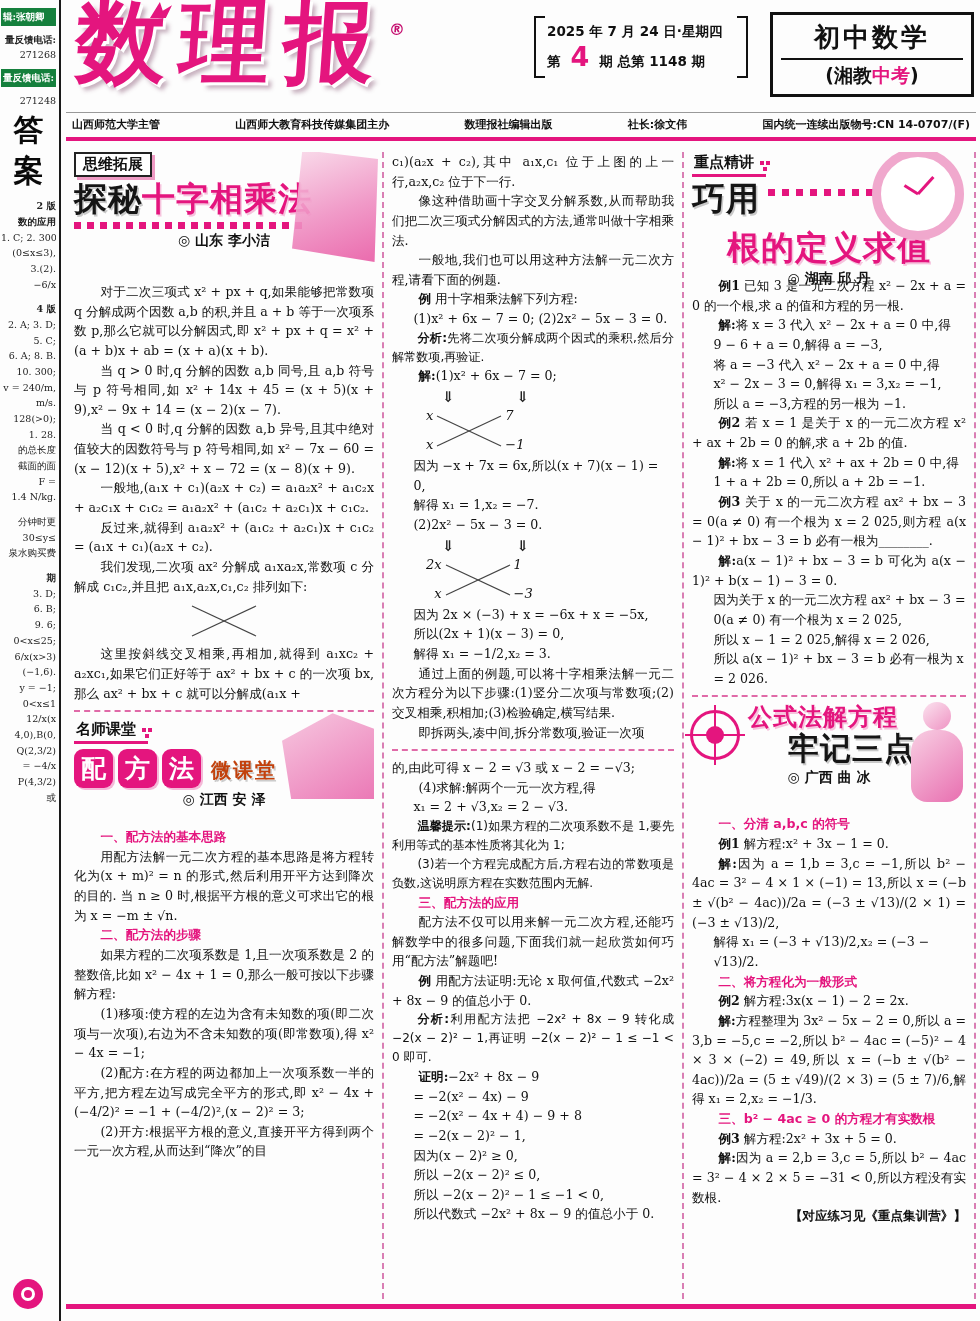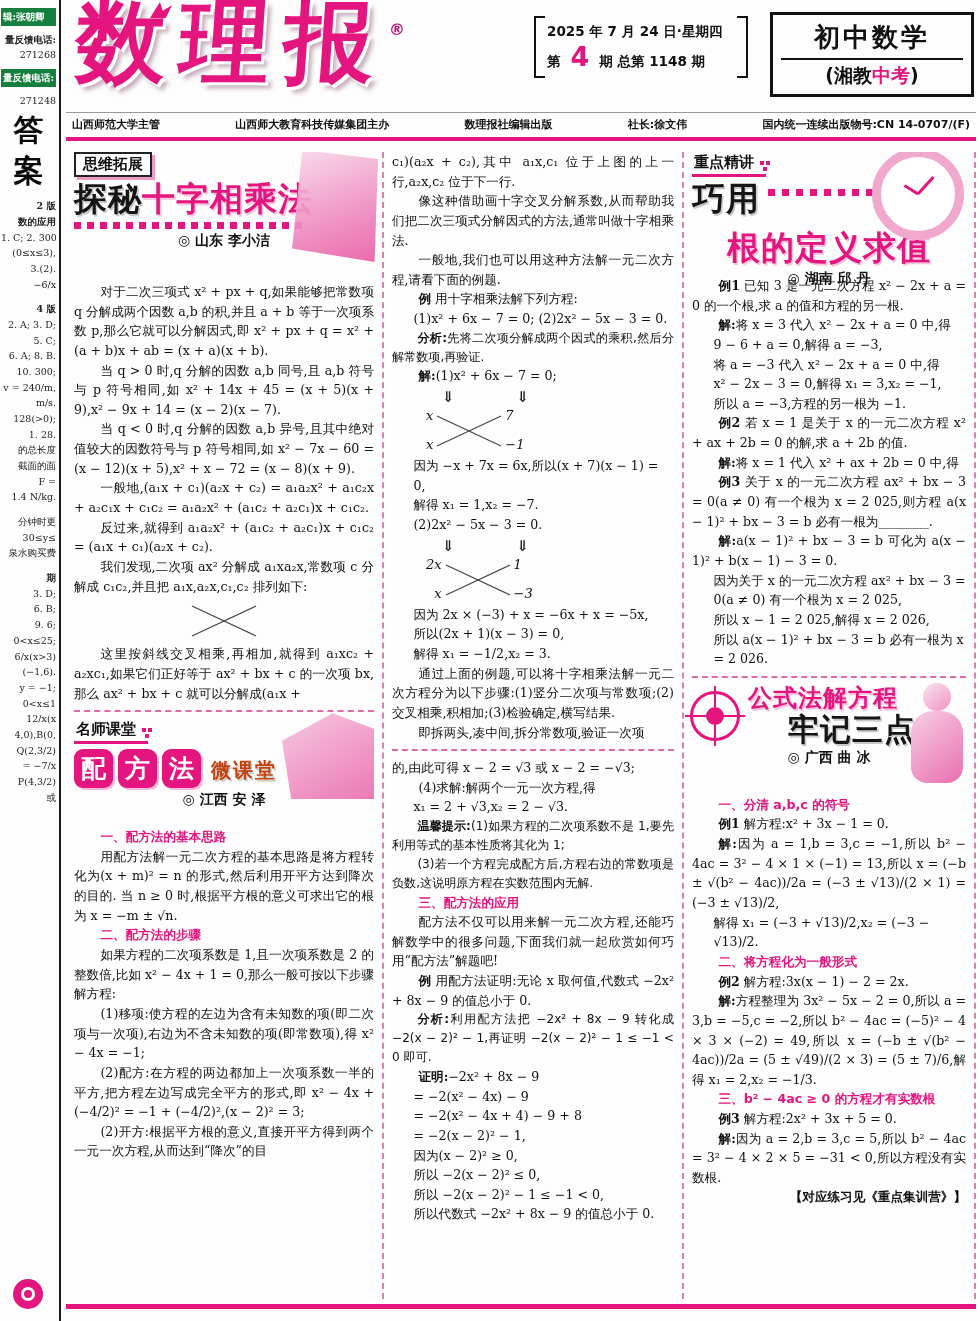--- a/index.html
+++ b/index.html
@@ -154,21 +154,21 @@
       <div class="sfrag">6. B;</div>
       <div class="sfrag">9. 6;</div>
       <div class="sfrag">0&lt;x≤25;</div>
       <div class="sfrag">6/x(x&gt;3)</div>
       <div class="sfrag">(−1,6).</div>
       <div class="sfrag">y = −1;</div>
       <div class="sfrag">0&lt;x≤1</div>
       <div class="sfrag">12/x(x</div>
       <div class="sfrag">4,0),B(0,</div>
       <div class="sfrag">Q(2,3/2)</div>
-      <div class="sfrag">= −7/x</div>
+      <div class="sfrag">= −4/x</div>
       <div class="sfrag">P(4,3/2)</div>
       <div class="sfrag">或</div>
     </div>
   <div class="slogo"></div>
 </div>
 
 <div class="main">
 
   <div class="mast">
     <div class="mlogo"></div>
@@ -366,20 +366,21 @@
 
       <div>
           <p class="p"><b class="lb">例1</b><span>  已知 3 是一元二次方程 x² − 2x + a = 0 的一个根,求 a 的值和方程的另一根.</span></p>
           <p class="p"><b class="lb">解:</b><span>将 x = 3 代入 x² − 2x + a = 0 中,得</span></p>
           <p class="p eq"><b class="lb"></b><span>9 − 6 + a = 0,解得 a = −3,</span></p>
           <p class="p eq"><b class="lb"></b><span>将 a = −3 代入 x² − 2x + a = 0 中,得</span></p>
           <p class="p eq"><b class="lb"></b><span>x² − 2x − 3 = 0,解得 x₁ = 3,x₂ = −1,</span></p>
           <p class="p eq"><b class="lb"></b><span>所以 a = −3,方程的另一根为 −1.</span></p>
           <p class="p"><b class="lb">例2</b><span>  若 x = 1 是关于 x 的一元二次方程 x² + ax + 2b = 0 的解,求 a + 2b 的值.</span></p>
           <p class="p"><b class="lb">解:</b><span>将 x = 1 代入 x² + ax + 2b = 0 中,得</span></p>
+          <p class="p eq"><b class="lb"></b><span>1 + a + 2b = 0,所以 a + 2b = −1.</span></p>
           <p class="p"><b class="lb">例3</b><span>  关于 x 的一元二次方程 ax² + bx − 3 = 0(a ≠ 0) 有一个根为 x = 2 025,则方程 a(x − 1)² + bx − 3 = b 必有一根为________.</span></p>
           <p class="p"><b class="lb">解:</b><span>a(x − 1)² + bx − 3 = b 可化为 a(x − 1)² + b(x − 1) − 3 = 0.</span></p>
           <p class="p eq"><b class="lb"></b><span>因为关于 x 的一元二次方程 ax² + bx − 3 = 0(a ≠ 0) 有一个根为 x = 2 025,</span></p>
           <p class="p eq"><b class="lb"></b><span>所以 x − 1 = 2 025,解得 x = 2 026,</span></p>
           <p class="p eq"><b class="lb"></b><span>所以 a(x − 1)² + bx − 3 = b 必有一根为 x = 2 026.</span></p>
         </div>
 
       <div class="hdash"></div>
 
       <div class="tblock" style="height:108px;">

